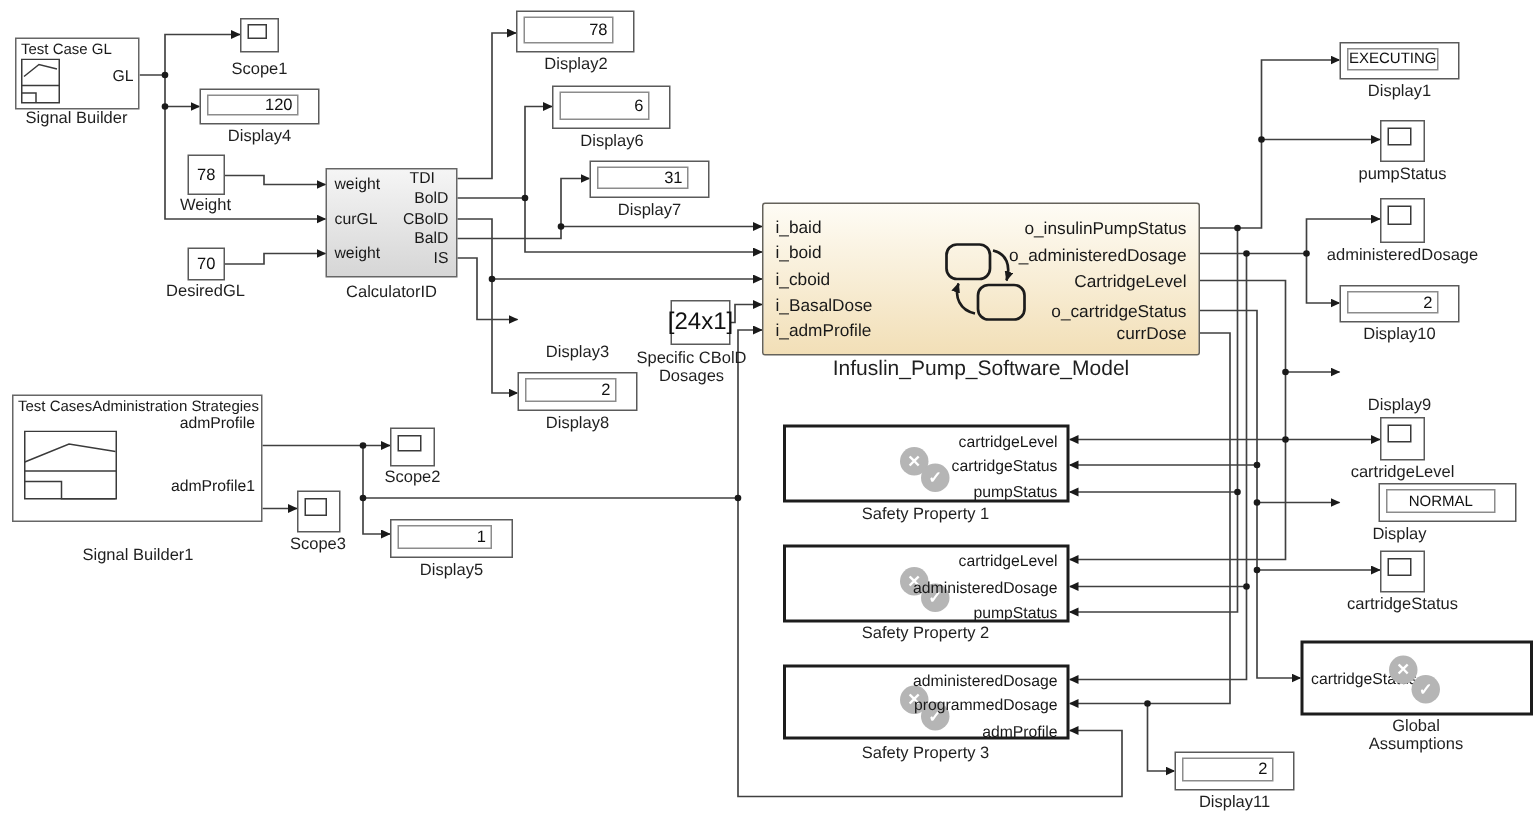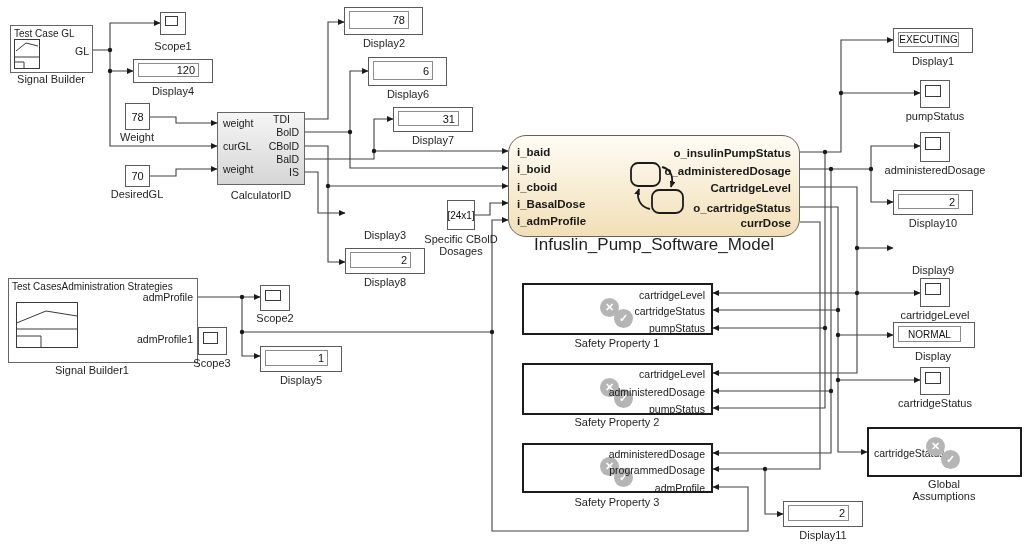--- a/index.html
+++ b/index.html
@@ -14,22 +14,22 @@
        font-size:11px;color:#111;display:flex;align-items:center;justify-content:flex-end;
        padding-right:3px;box-sizing:border-box;}
   .display.centered .field{justify-content:center;padding-right:0;font-size:10px;}
   .const{border:1.5px solid #5a5a5a;background:#fff;display:flex;align-items:center;
        justify-content:center;font-size:11px;color:#111;}
   .scope{border:1.5px solid #5a5a5a;background:#fff;}
   .scope .screen{position:absolute;left:16%;top:15%;width:56%;height:46%;
        border:1.5px solid #3a3a3a;background:#fff;box-sizing:border-box;}
   .sb{border:1.5px solid #666;background:#fff;}
   .calc{border:1.5px solid #666;background:linear-gradient(#f5f5f5,#d6d6d6);}
-  .chart{border:1.5px solid #65625a;border-radius:18px;
-       background:linear-gradient(#fefcf5,#f2dfb7);font-weight:bold;}
+  .chart{border:1.5px solid #65625a;border-radius:2px;
+       background:linear-gradient(#fefcf5,#f2dfb7);}
   .sp{border:2px solid #1c1c1c;background:#fff;}
   .port-l{position:absolute;font-size:10.5px;line-height:11px;white-space:nowrap;color:#191919;}
   .port-r{position:absolute;font-size:10.5px;line-height:11px;white-space:nowrap;color:#191919;text-align:right;}
   .chart .port-l,.chart .port-r{font-size:11.5px;line-height:12px;}
   .vc{position:absolute;width:19px;height:19px;border-radius:50%;background:#b5b5b5;color:#fff;
       display:flex;align-items:center;justify-content:center;font-size:11px;font-weight:bold;}
   svg.wires{position:absolute;left:0;top:0;}
   .icon-svg{position:absolute;}
 </style>
 </head>
@@ -169,21 +169,21 @@
   </div>
   <div class="lbl" style="left:433px;top:134px">Display7</div>
 
   <div class="lbl" style="left:385px;top:229px">Display3</div>
 
   <div class="blk display" style="left:345px;top:248px;width:80px;height:26px">
     <div class="field">2</div>
   </div>
   <div class="lbl" style="left:385px;top:276px">Display8</div>
 
-  <div class="blk const" style="left:447px;top:200px;width:28px;height:30px;font-size:10px">
+  <div class="blk const" style="left:447px;top:200px;width:40px;height:30px;font-size:16px">
     <span>[24x1]</span>
   </div>
   <div class="lbl" style="left:461px;top:233px">Specific CBolD
 Dosages</div>
 
   <div class="blk chart" style="left:508px;top:135px;width:292px;height:102px">
     <div class="port-l" style="left:8px;top:10px">i_baid</div>
     <div class="port-l" style="left:8px;top:27px">i_boid</div>
     <div class="port-l" style="left:8px;top:45px">i_cboid</div>
     <div class="port-l" style="left:8px;top:62px">i_BasalDose</div>
@@ -195,23 +195,23 @@
     <div class="port-r" style="right:8px;top:81px">currDose</div>
     <svg class="icon-svg" style="left:116px;top:20px" width="66" height="62">
       <g fill="none" stroke="#1c1c1c" stroke-width="1.8">
         <rect x="6" y="7" width="29" height="23" rx="7"></rect>
         <rect x="27" y="34" width="31" height="23" rx="7"></rect>
         <path d="M37,11 C46,13 49,21 46,31" marker-end="url(#arr)"></path>
         <path d="M25,53 C15,51 11,42 14,33" marker-end="url(#arr)"></path>
       </g>
     </svg>
   </div>
-  <div class="lbl" style="left:654px;top:239px;font-size:17px">Infuslin_Pump_Software_Model</div>
-
-  <div class="blk sb" style="left:8px;top:278px;width:190px;height:85px">
+  <div class="lbl" style="left:654px;top:239px;font-size:14px">Infuslin_Pump_Software_Model</div>
+
+  <div class="blk sb" style="left:8px;top:263px;width:167px;height:85px">
     <div class="title-in">Test CasesAdministration Strategies</div>
     <svg class="icon-svg" style="left:7px;top:23px" width="64" height="48">
       <g fill="none" stroke="#3a3a3a" stroke-width="1">
         <rect x="0.5" y="0.5" width="61" height="45"></rect>
         <polyline points="0.5,21 30,9 61,14"></polyline>
         <line x1="0.5" y1="27" x2="61.5" y2="27"></line>
         <polyline points="0.5,34 25,34 25,45.5 61,45.5"></polyline>
       </g>
     </svg>
     <div class="port-r" style="right:4px;top:13px">admProfile</div>
@@ -293,21 +293,21 @@
   </div>
   <div class="lbl" style="left:933px;top:217px">Display10</div>
 
   <div class="lbl" style="left:933px;top:264px">Display9</div>
 
   <div class="blk scope" style="left:920px;top:278px;width:30px;height:29px">
     <div class="screen"></div>
   </div>
   <div class="lbl" style="left:935px;top:309px">cartridgeLevel</div>
 
-  <div class="blk display centered" style="left:893px;top:322px;width:82px;height:26px">
+  <div class="blk display centered" style="left:919px;top:322px;width:92px;height:26px">
     <div class="field">NORMAL</div>
   </div>
   <div class="lbl" style="left:933px;top:350px">Display</div>
 
   <div class="blk scope" style="left:920px;top:367px;width:30px;height:28px">
     <div class="screen"></div>
   </div>
   <div class="lbl" style="left:935px;top:397px">cartridgeStatus</div>
 
 </div>

